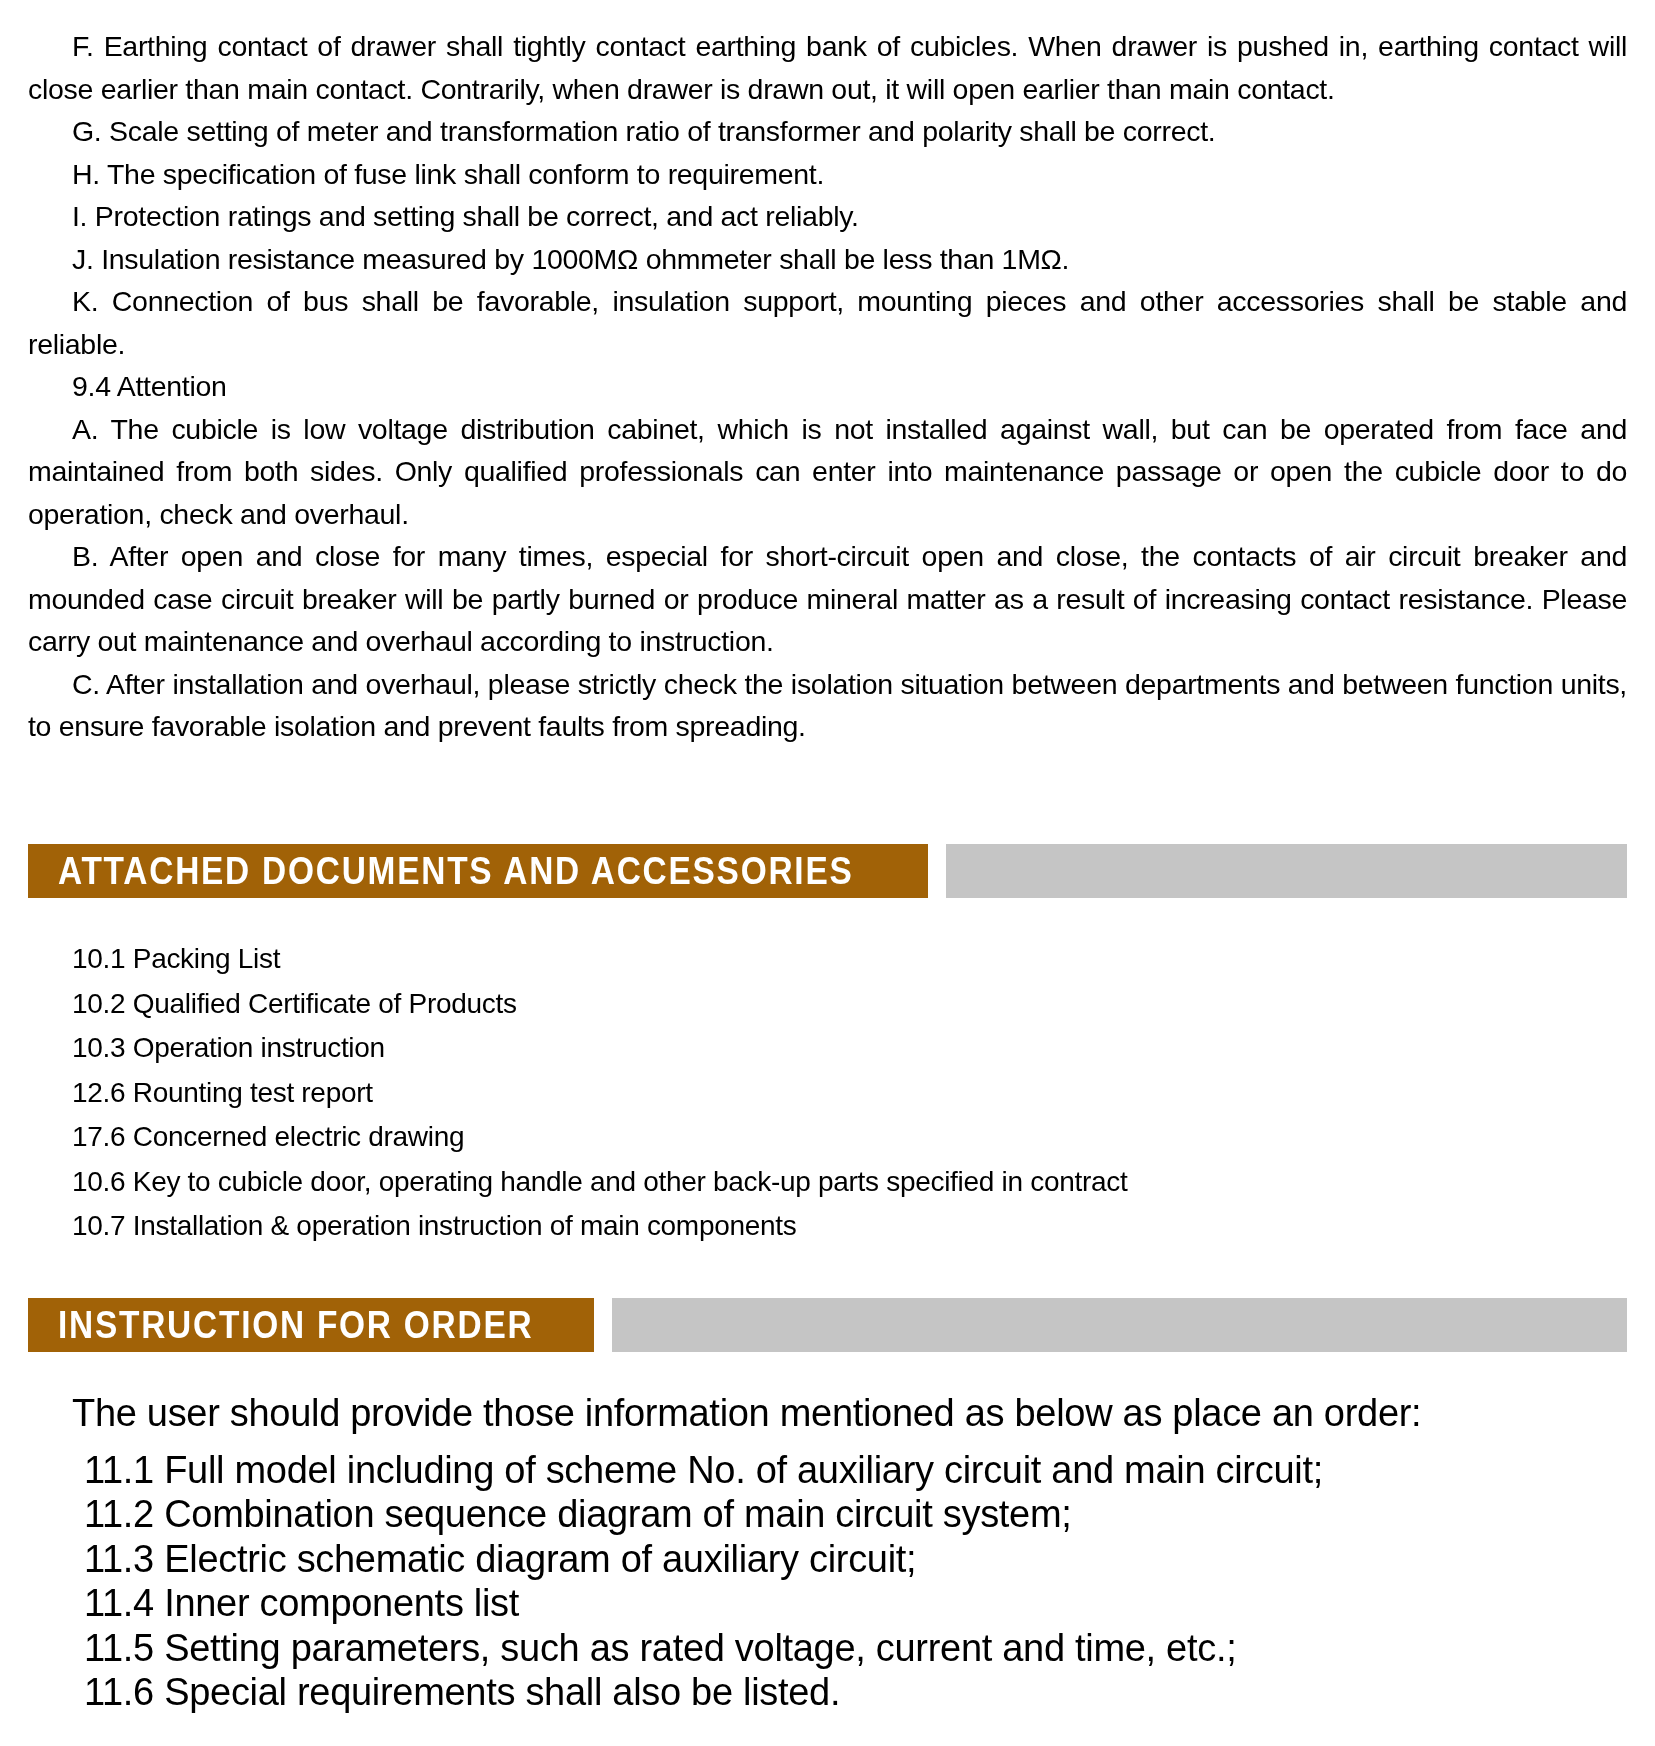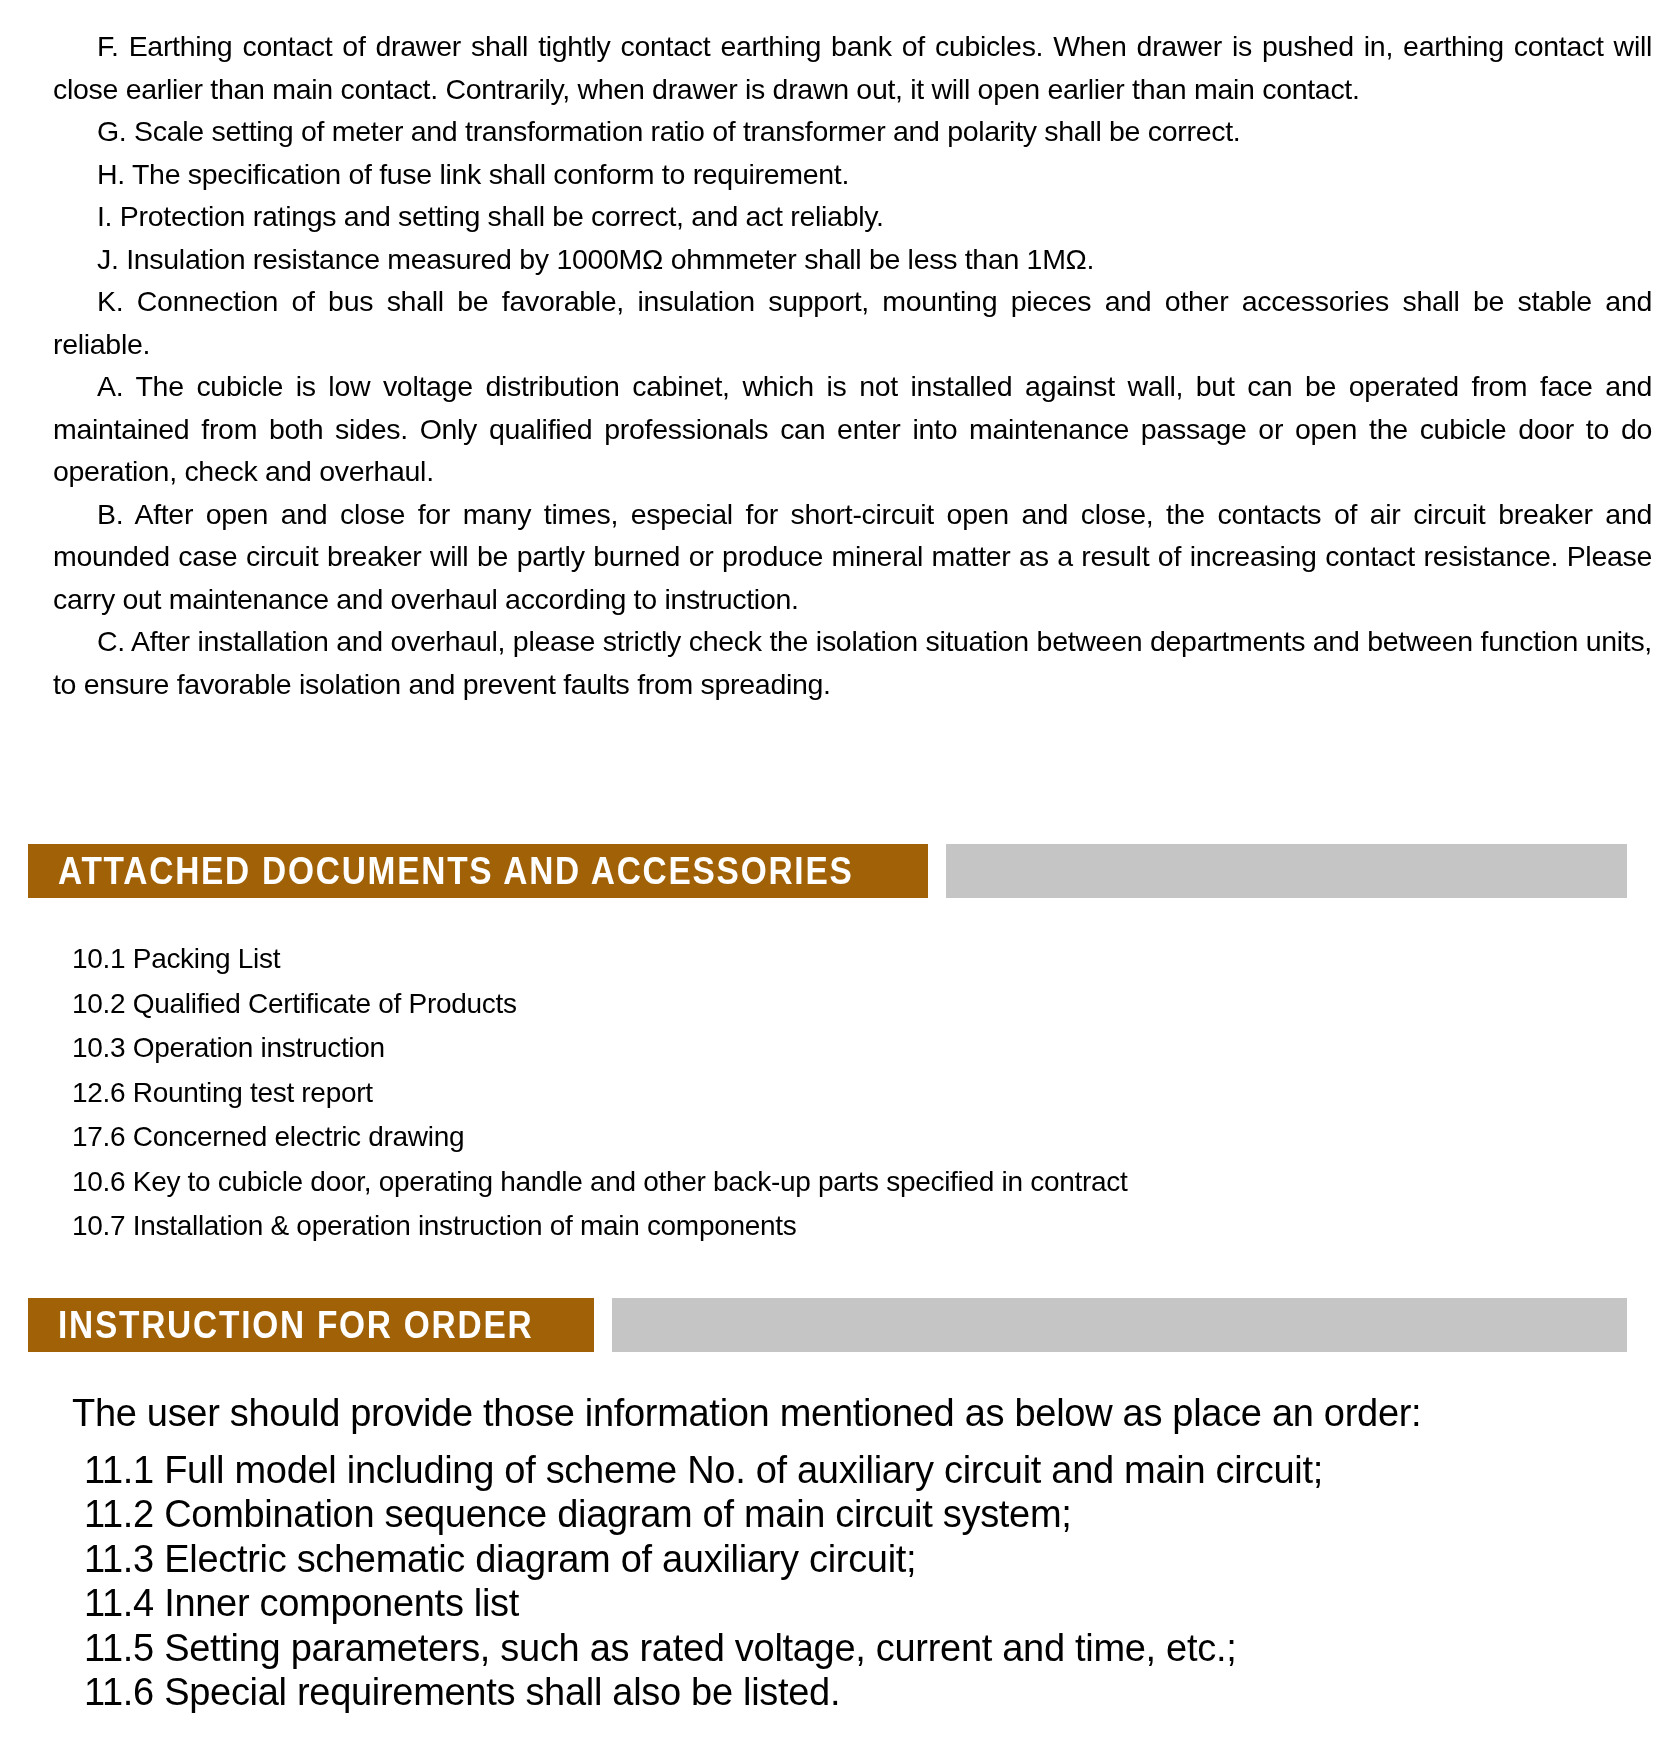--- a/index.html
+++ b/index.html
@@ -18,21 +18,20 @@
   .page {
     position: absolute;
     inset: 0;
   }
   
   .para-block {
     position: absolute;
     left: 28px;
     top: 25px;
     width: 1599px;
-    margin-left: 25px;
   }
   .para-block p {
     margin: 0;
     font-size: 28.5px;
     line-height: 42.5px;
     letter-spacing: -0.3px;
     text-align: justify;
     text-indent: 44px;
   }
   .para-block p.heading {
@@ -105,20 +104,21 @@
 
 <div class="page">
 
   <div class="para-block">
     <p>F. Earthing contact of drawer shall tightly contact earthing bank of cubicles. When drawer is pushed in, earthing contact will close earlier than main contact. Contrarily, when drawer is drawn out, it will open earlier than main contact.</p>
     <p>G. Scale setting of meter and transformation ratio of transformer and polarity shall be correct.</p>
     <p>H. The specification of fuse link shall conform to requirement.</p>
     <p>I. Protection ratings and setting shall be correct, and act reliably.</p>
     <p>J. Insulation resistance measured by 1000MΩ ohmmeter shall be less than 1MΩ.</p>
     <p>K. Connection of bus shall be favorable, insulation support, mounting pieces and other accessories shall be stable and reliable.</p>
+    <p class="heading">9.4 Attention</p>
     <p>A. The cubicle is low voltage distribution cabinet, which is not installed against wall, but can be operated from face and maintained from both sides. Only qualified professionals can enter into maintenance passage or open the cubicle door to do operation, check and overhaul.</p>
     <p>B. After open and close for many times, especial for short-circuit open and close, the contacts of air circuit breaker and mounded case circuit breaker will be partly burned or produce mineral matter as a result of increasing contact resistance. Please carry out maintenance and overhaul according to instruction.</p>
     <p>C. After installation and overhaul, please strictly check the isolation situation between departments and between function units, to ensure favorable isolation and prevent faults from spreading.</p>
   </div>
 
   <div class="banner-row first">
     <div class="banner-blue w1">
       <span class="banner-title">ATTACHED DOCUMENTS AND ACCESSORIES</span>
     </div>
     <div class="banner-gray"></div>

